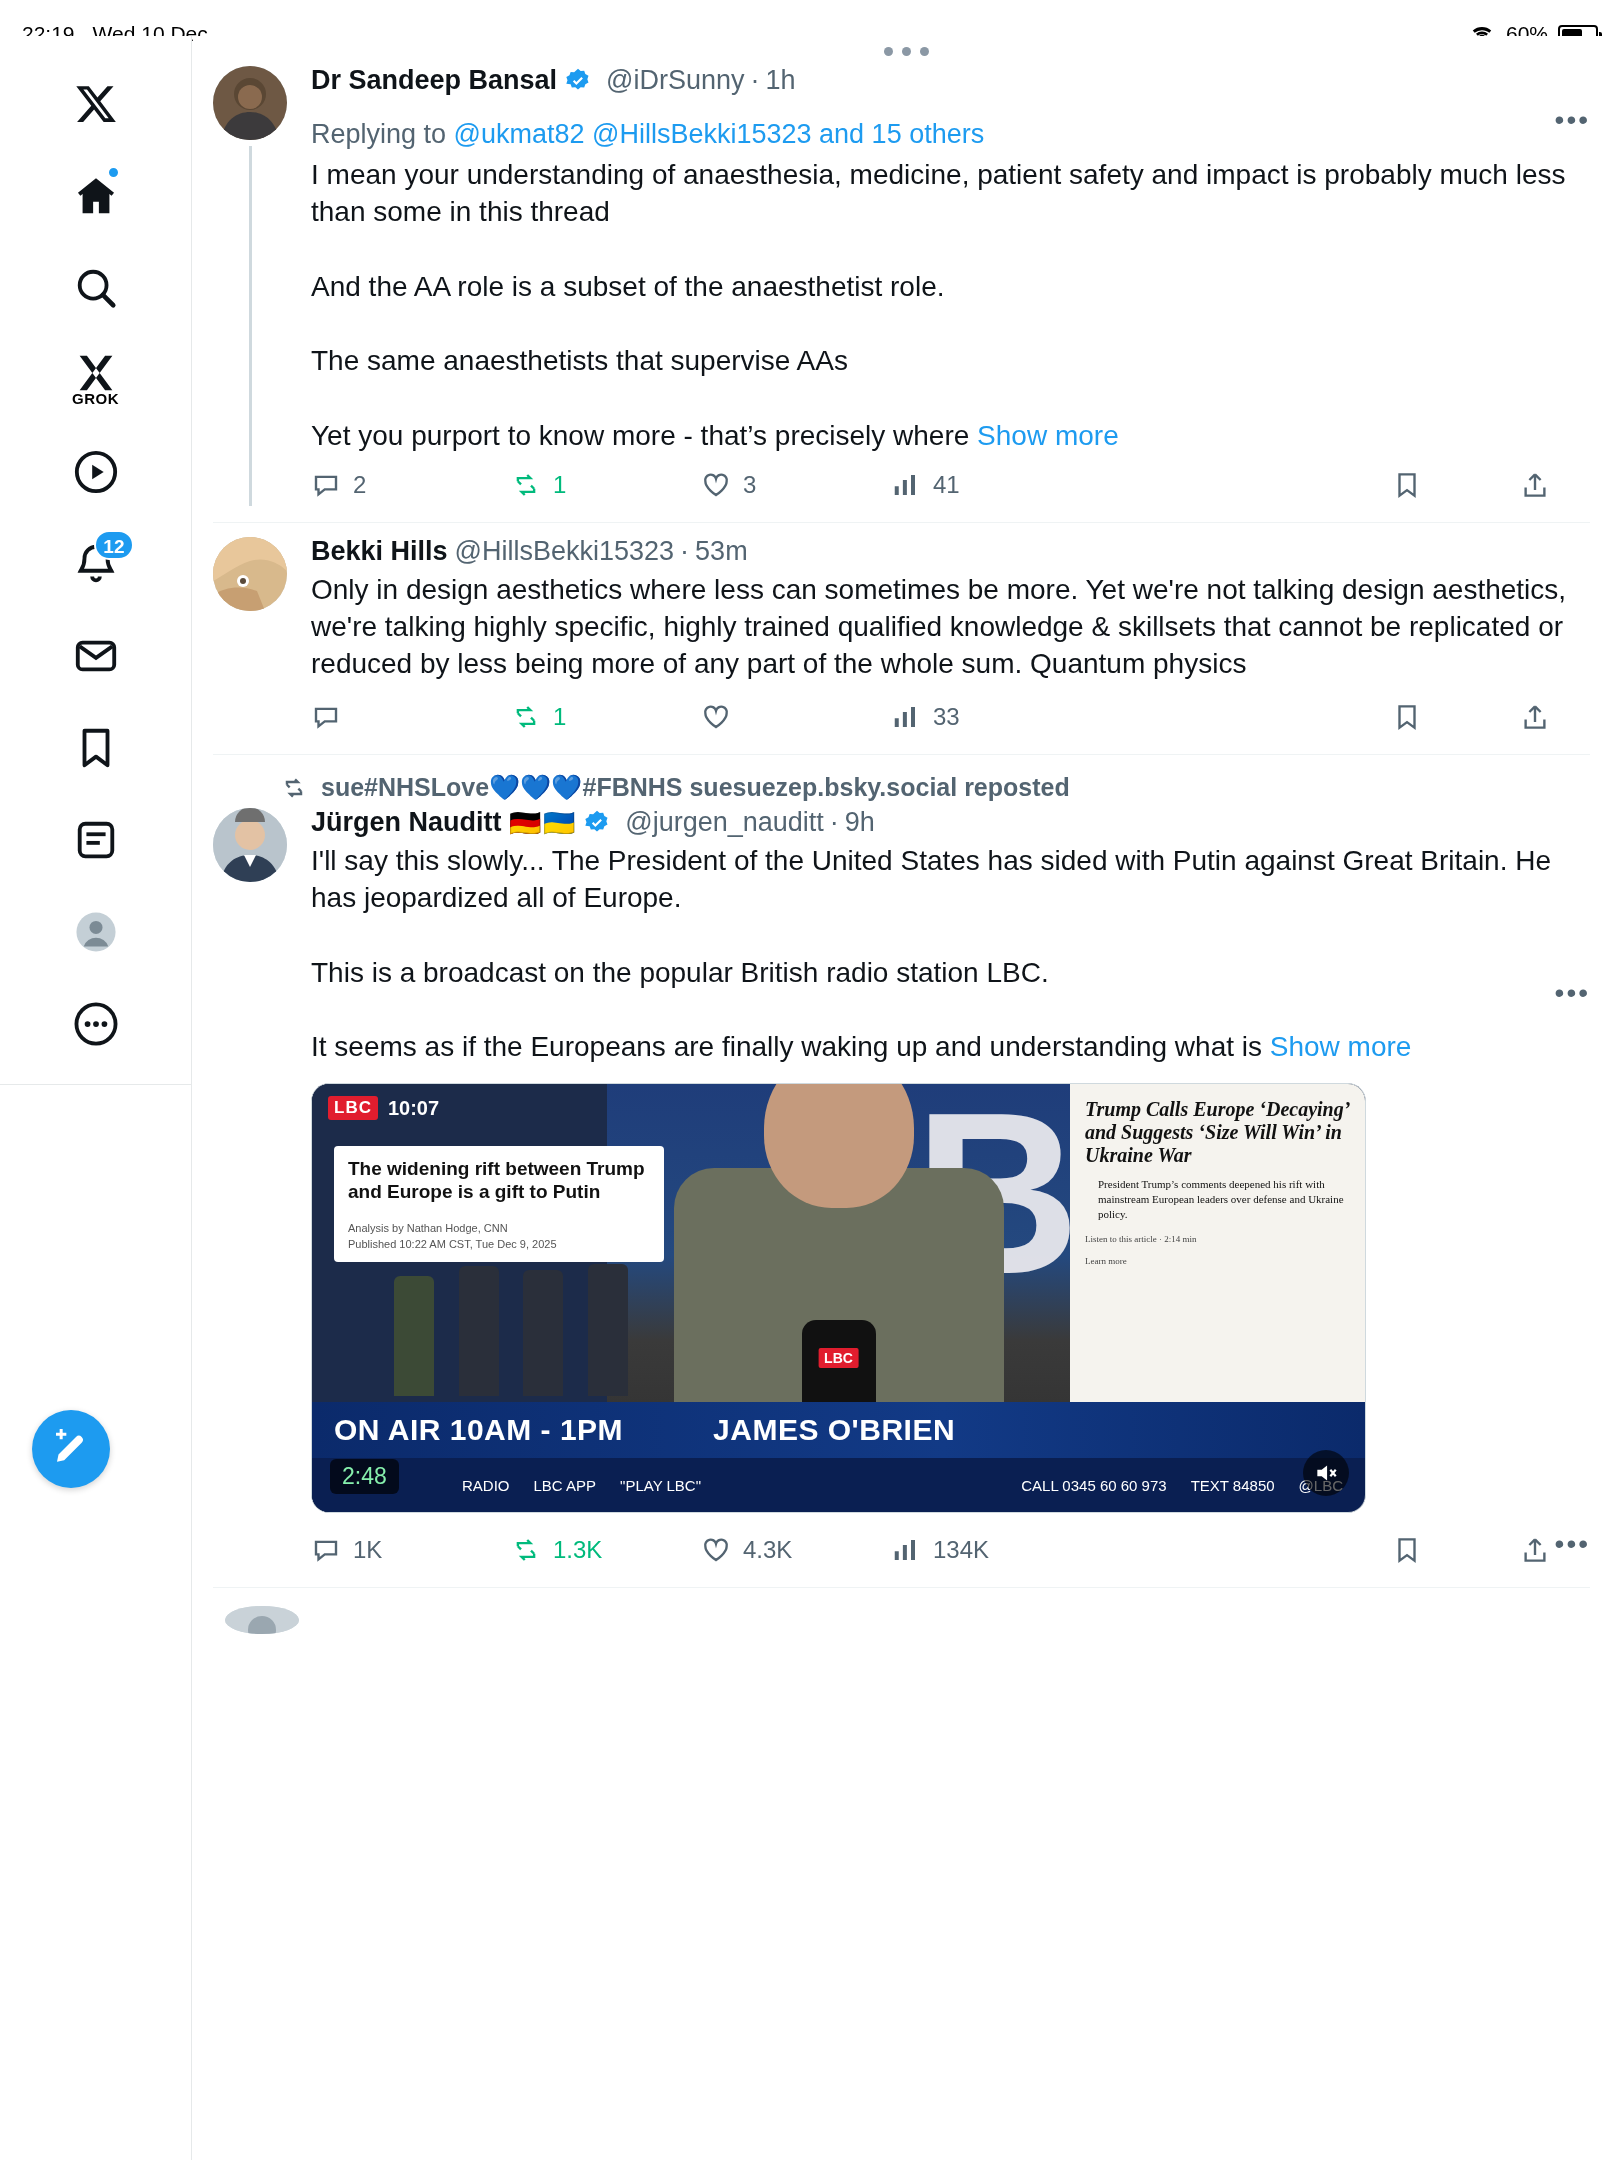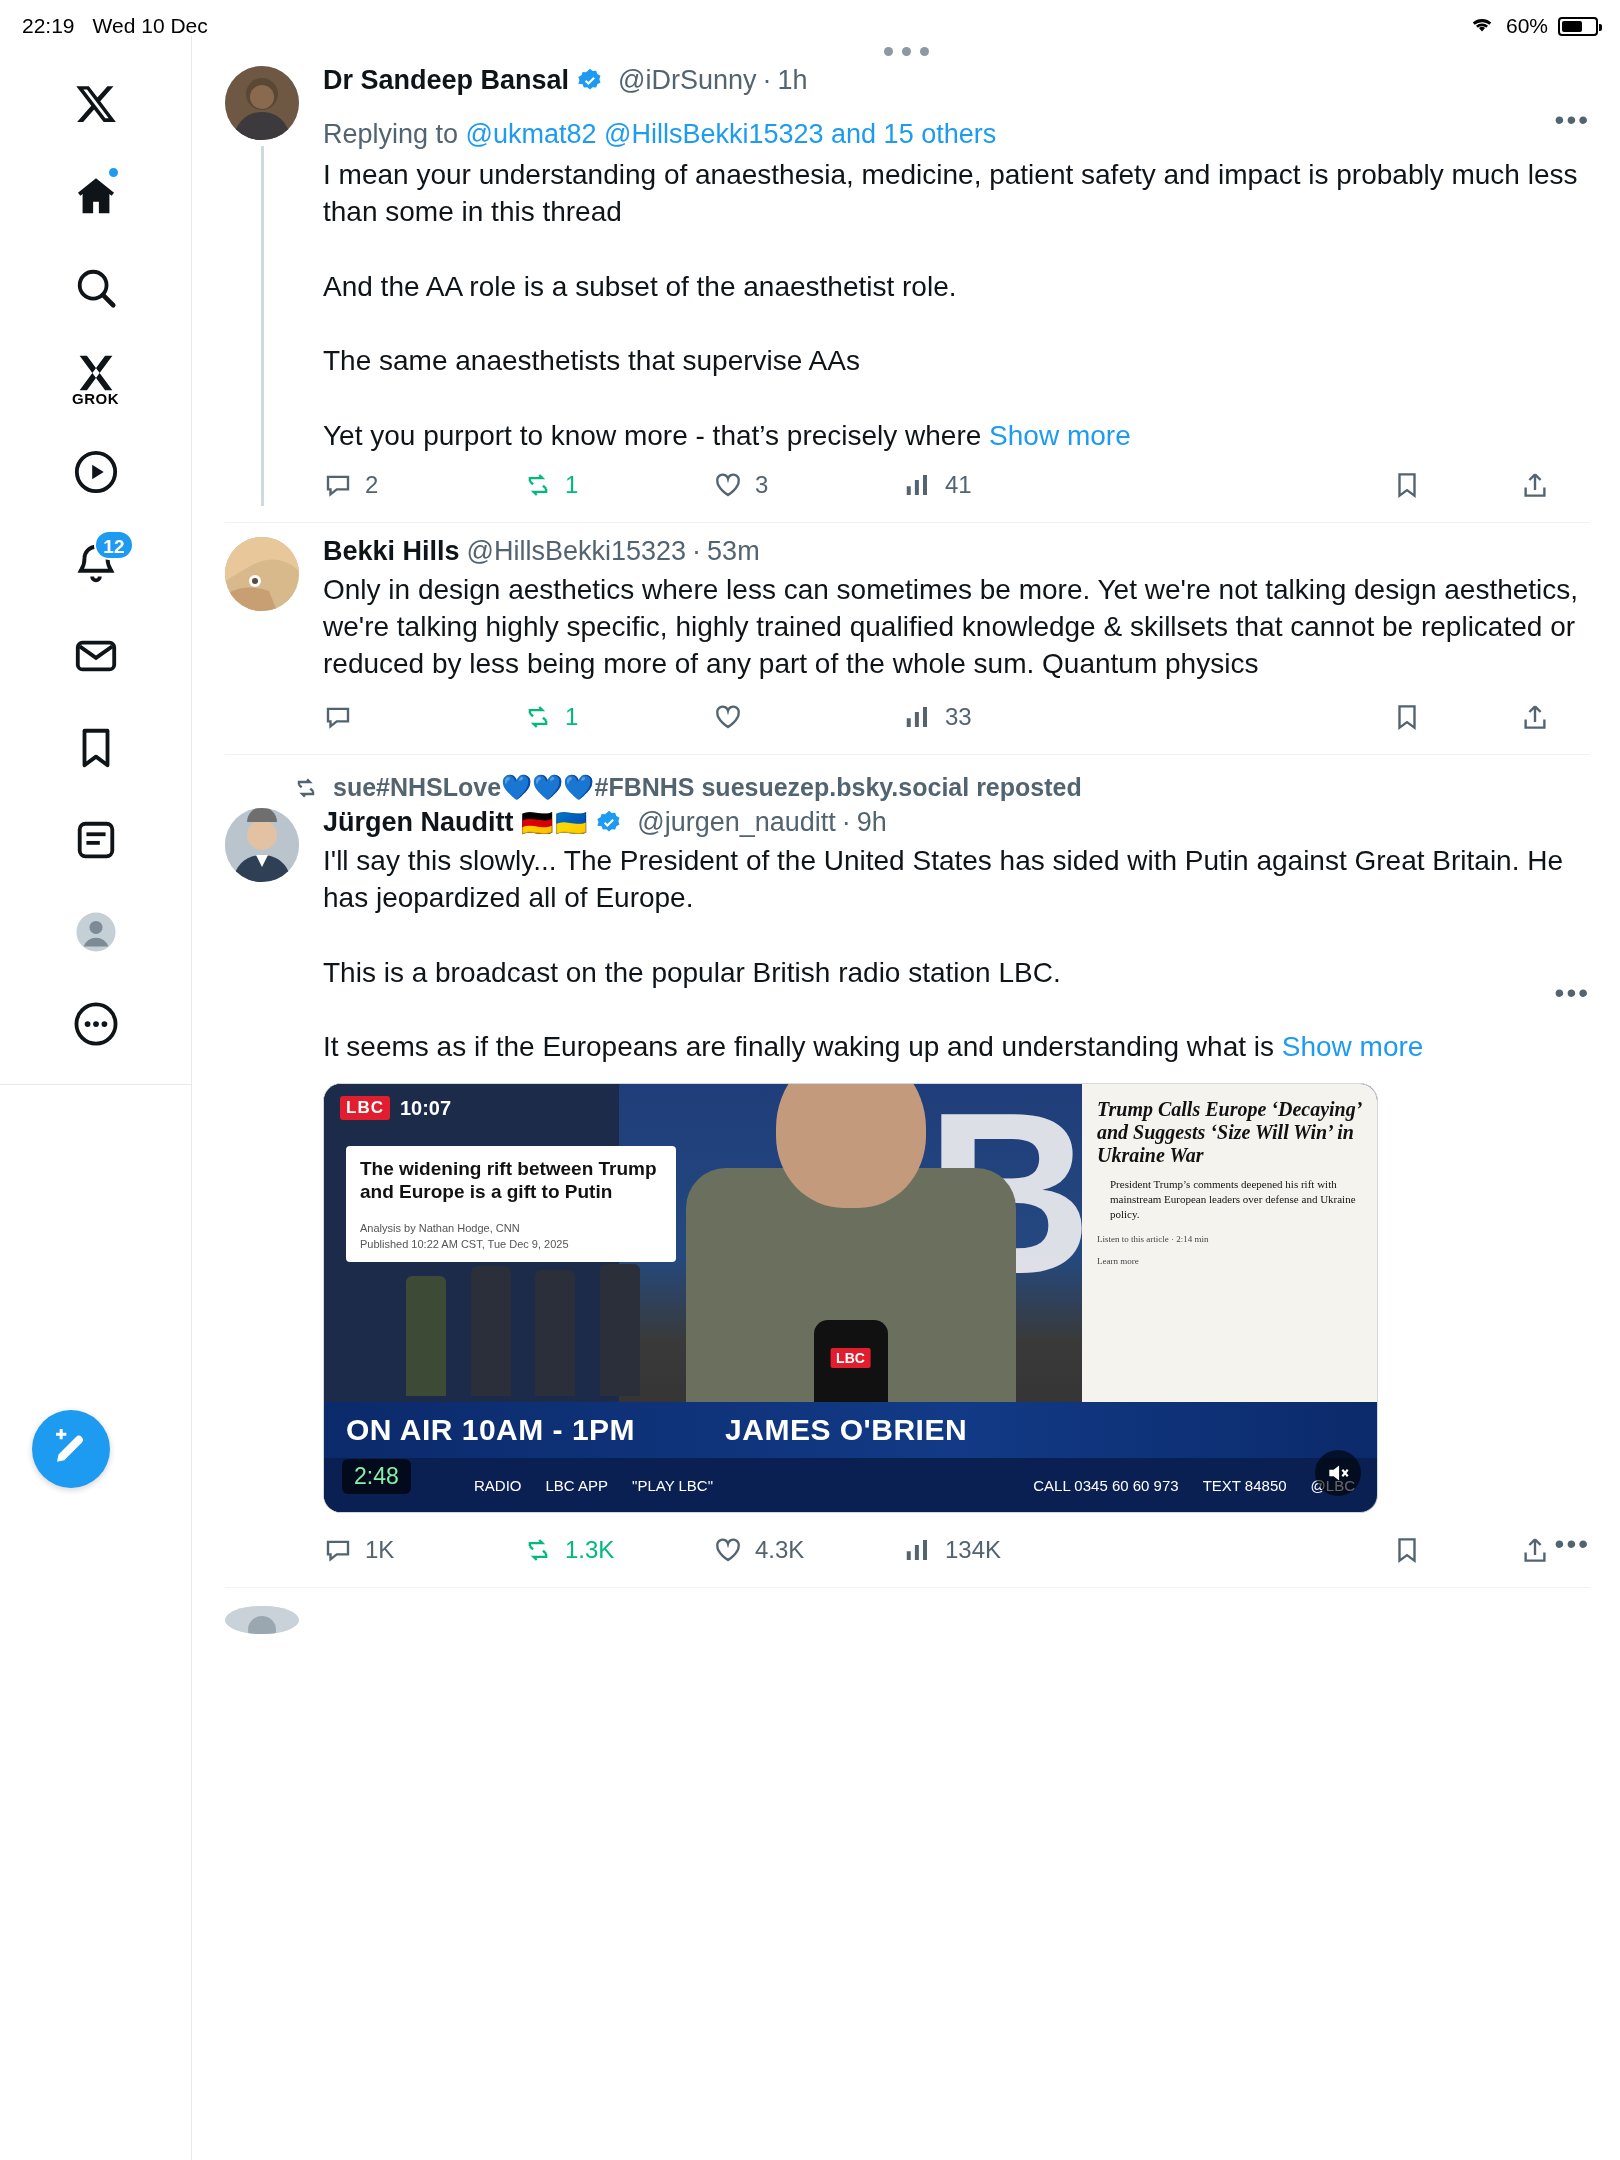--- a/index.html
+++ b/index.html
@@ -7,21 +7,21 @@
     width: 1620px; height: 2160px;
     background: #ffffff;
     font-family: "Liberation Sans", sans-serif;
     -webkit-font-smoothing: antialiased;
     overflow: hidden;
   }
   .screen { position: relative; width: 1620px; height: 2160px; background: #fff; }
 
   
   .statusbar {
-    position: absolute; top: 8px; left: 0; width: 1620px; height: 36px;
+    position: absolute; top: 16px; left: 0; width: 1620px; height: 36px;
     display: flex; align-items: center; padding: 0 22px;
     font-size: 21px; color: #000; font-weight: 500;
   }
   .status-left { display: flex; align-items: center; gap: 18px; }
   .status-right { margin-left: auto; display: flex; align-items: center; gap: 10px; }
   .battery-pct { font-size: 21px; font-weight: 500; }
   .battery {
     width: 40px; height: 19px; border: 2px solid #000; border-radius: 4px;
     position: relative; display: inline-block;
   }
@@ -65,21 +65,21 @@
 
   
   .timeline {
     position: absolute; left: 193px; top: 36px; width: 1427px; height: 2124px;
     background: #fff; overflow: hidden;
   }
   .tl-inner { width: 1427px; }
   .drag-dots { height: 30px; display: flex; align-items: center; justify-content: center; gap: 9px; }
   .drag-dots i { width: 9px; height: 9px; border-radius: 50%; background: #8b98a5; display: block; }
 
-  .tweet { position: relative; padding: 0 30px 0 32px; }
+  .tweet { position: relative; padding: 0 30px 0 20px; }
   .tweet-row { display: flex; }
   .avatar-col { width: 84px; flex: 0 0 84px; position: relative; }
   .avatar {
     width: 74px; height: 74px; border-radius: 50%; overflow: hidden; position: relative;
     background: #cfd9de;
   }
   .thread-line {
     position: absolute; left: 36px; top: 80px; bottom: -6px; width: 3px; background: #cfd9de;
   }
   .content-col { flex: 1; padding-left: 14px; min-width: 0; }

